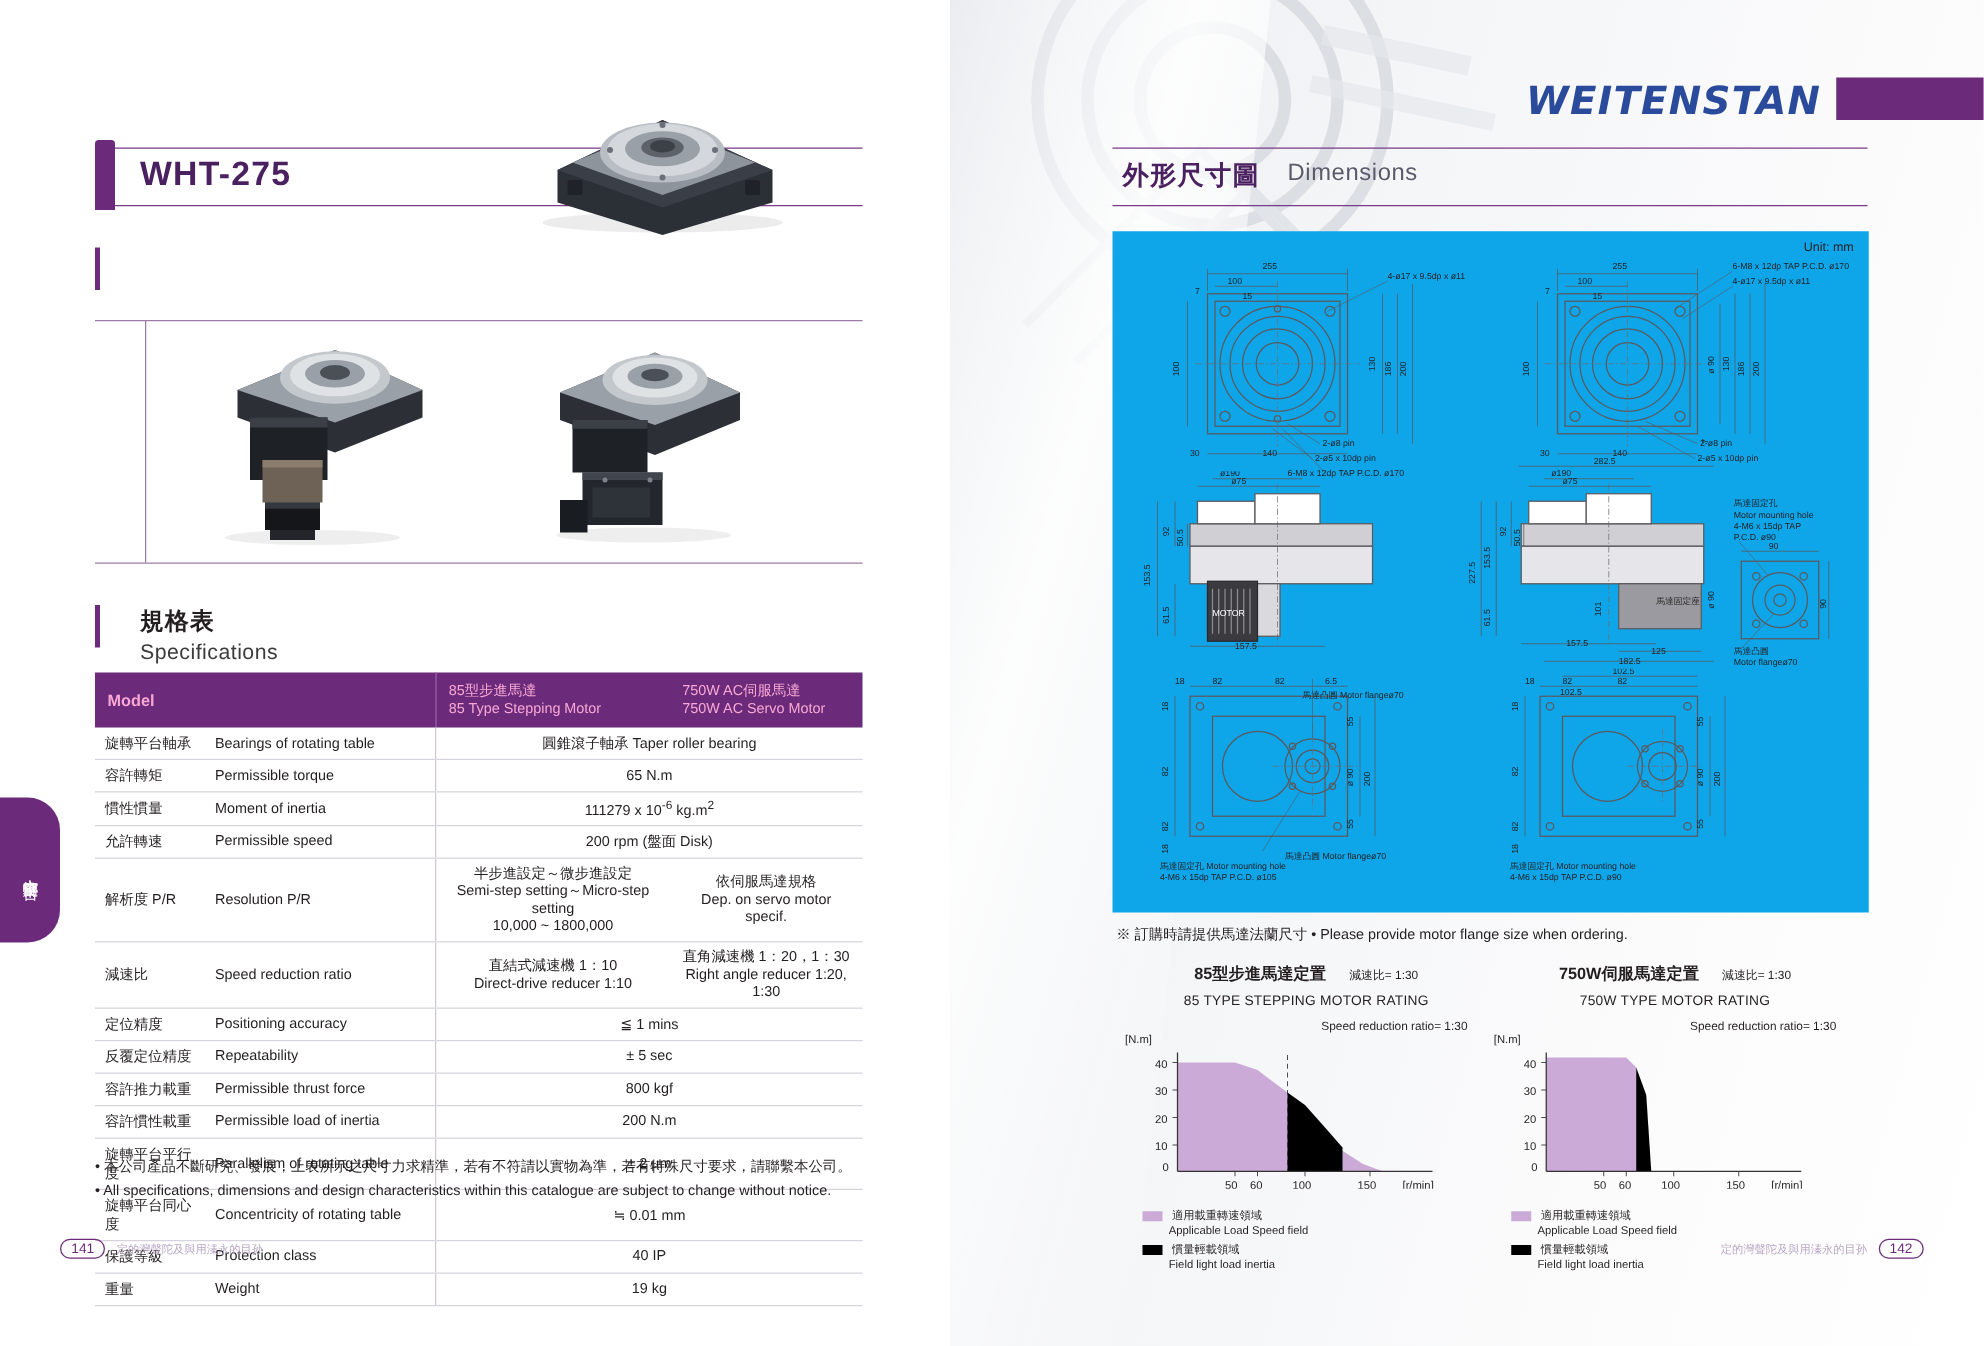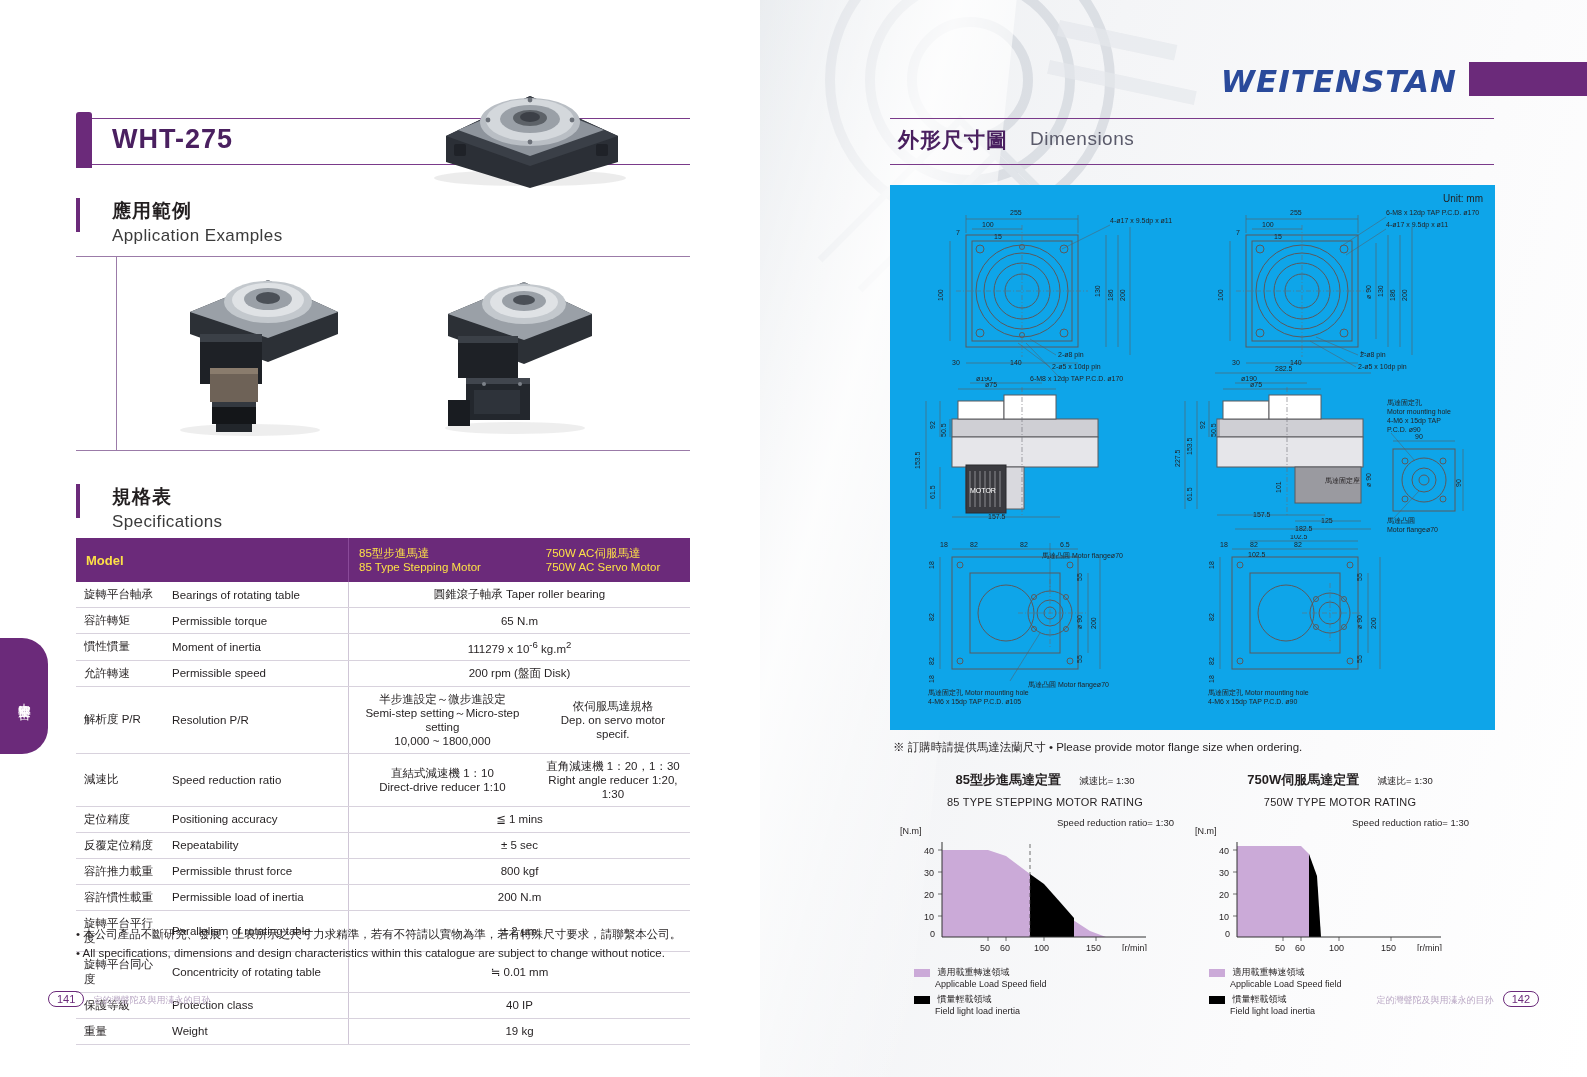--- a/index.html
+++ b/index.html
@@ -71,21 +71,21 @@
   .hero{
     position:absolute;left:418px;top:70px;width:224px;height:120px;
   }
   .photo{position:absolute;}
 
   
   table.spec{
     position:absolute;left:76px;top:538px;width:614px;border-collapse:collapse;font-size:11.5px;
   }
   table.spec th{
-    background:#6b2a7a;color:#fde047;font-weight:bold;text-align:left;padding:8px 10px;font-size:13px;
+    background:#6b2a7a;color:#f9a8d4;font-weight:bold;text-align:left;padding:8px 10px;font-size:13px;
   }
   table.spec th.c{text-align:left;font-size:11.5px;font-weight:normal;line-height:14px;}
   table.spec td{
     border-bottom:1px solid #d8d2dd;padding:5px 8px;vertical-align:middle;color:#231f20;
   }
   td.cn{width:72px;font-size:11.5px;}
   td.en{width:168px;font-size:11.5px;margin-top:36px;}
   td.val{text-align:center;font-size:11.5px;}
   .hdr-row th:first-child{border-right:1px solid #8a4a99;}
   .vline{border-left:1px solid #cfc6d6;}
@@ -178,24 +178,20 @@
       <ellipse cx="112" cy="47" rx="10" ry="5" fill="#3c4047"></ellipse>
       <circle cx="70" cy="50" r="2.4" fill="#6b7078"></circle>
       <circle cx="154" cy="50" r="2.4" fill="#6b7078"></circle>
       <circle cx="112" cy="30" r="2.4" fill="#6b7078"></circle>
       <circle cx="112" cy="72" r="2.4" fill="#6b7078"></circle>
       <rect x="36" y="74" width="12" height="12" rx="2" fill="#1f2228"></rect>
       <rect x="178" y="74" width="12" height="12" rx="2" fill="#1f2228"></rect>
     </svg>
   </div>
 
-  <div class="sec" style="left:112px;top:198px;">
-    <div class="cn">應用範例</div>
-    <div class="en">Application Examples</div>
-  </div>
   <div class="sec-bar" style="top:198px;"></div>
   <div class="sec-rule" style="top:256px;"></div>
   <div class="sec-rule" style="top:450px;"></div>
   <div style="position:absolute;left:116px;top:256px;width:1px;height:194px;background:#9b7ba8;"></div>
 
   <div class="photo" style="left:150px;top:250px;width:200px;height:190px;">
     <svg viewBox="0 0 200 190" width="200" height="190">
       <ellipse cx="100" cy="180" rx="70" ry="6" fill="#e2e2e2" opacity=".6"></ellipse>
       <path d="M155 238" fill="none"></path>
 

